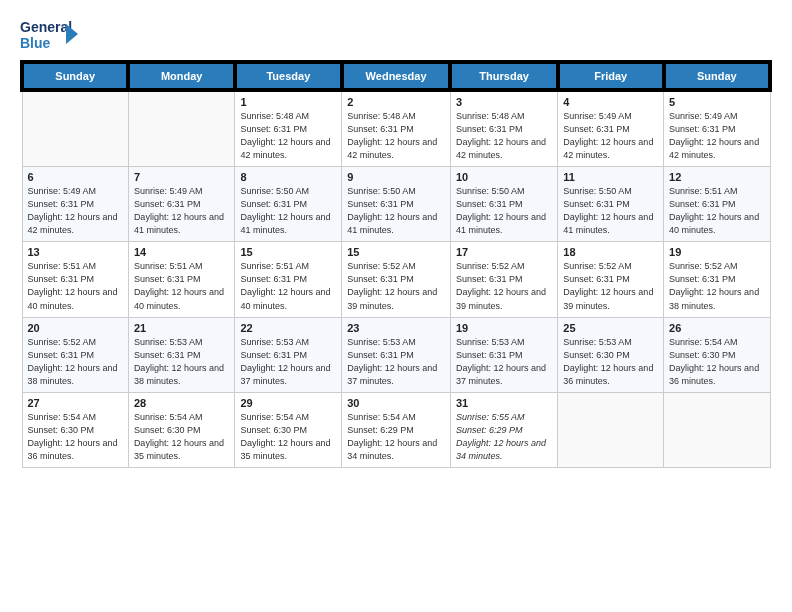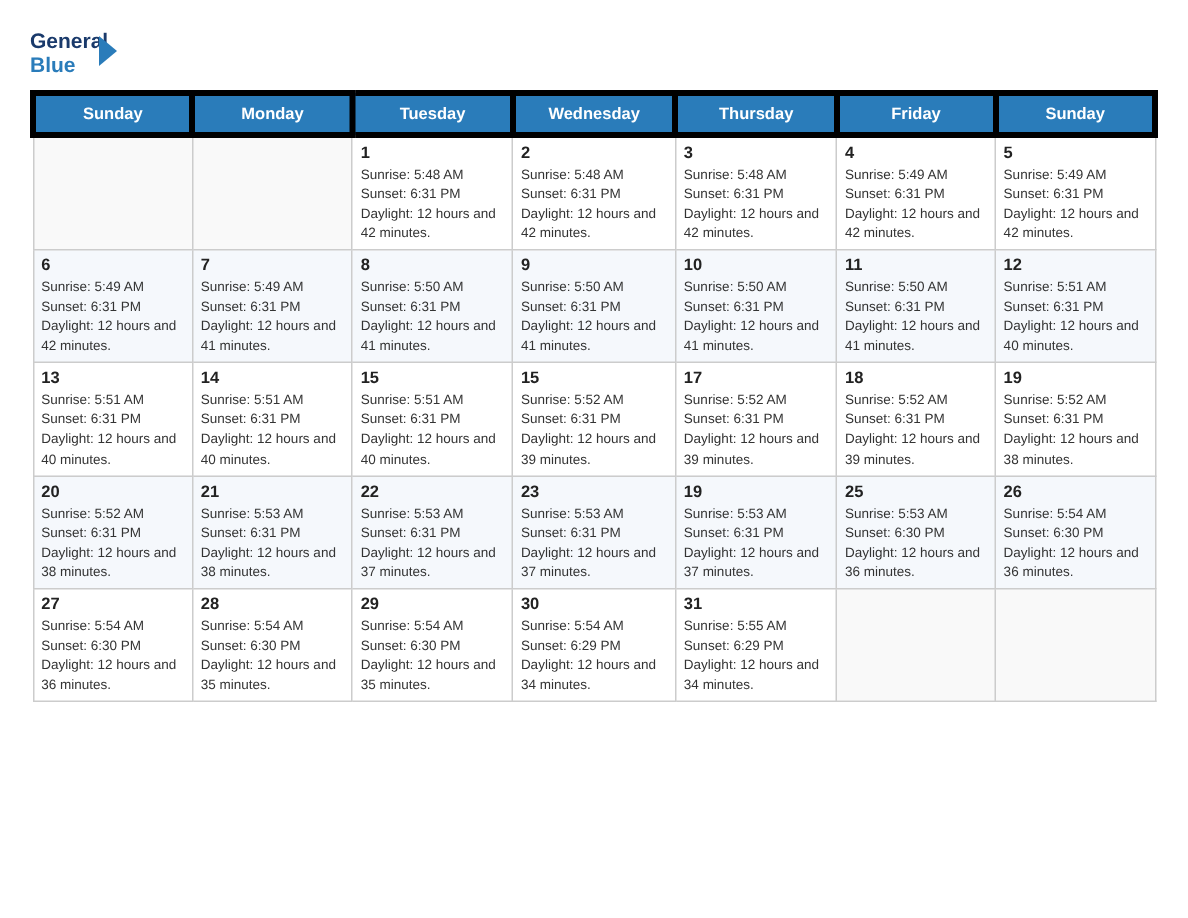--- a/index.html
+++ b/index.html
@@ -300,21 +300,21 @@
 Daylight: 12 hours and 35 minutes.</div>
           </td>
           <td>
             <span class="day-number">30</span>
             <div class="day-detail" style="white-space: pre-line;">Sunrise: 5:54 AM
 Sunset: 6:29 PM
 Daylight: 12 hours and 34 minutes.</div>
           </td>
           <td>
             <span class="day-number">31</span>
-            <div class="day-detail" style="white-space: pre-line;">Sunrise: 5:55 AM
+            <div class="day-detail" style="white-space: pre-line; font-style: italic;">Sunrise: 5:55 AM
 Sunset: 6:29 PM
 Daylight: 12 hours and 34 minutes.</div>
           </td>
           <td class="empty-cell"></td>
           <td class="empty-cell"></td>
         </tr>
       </tbody>
   </table>
 </div>
 

